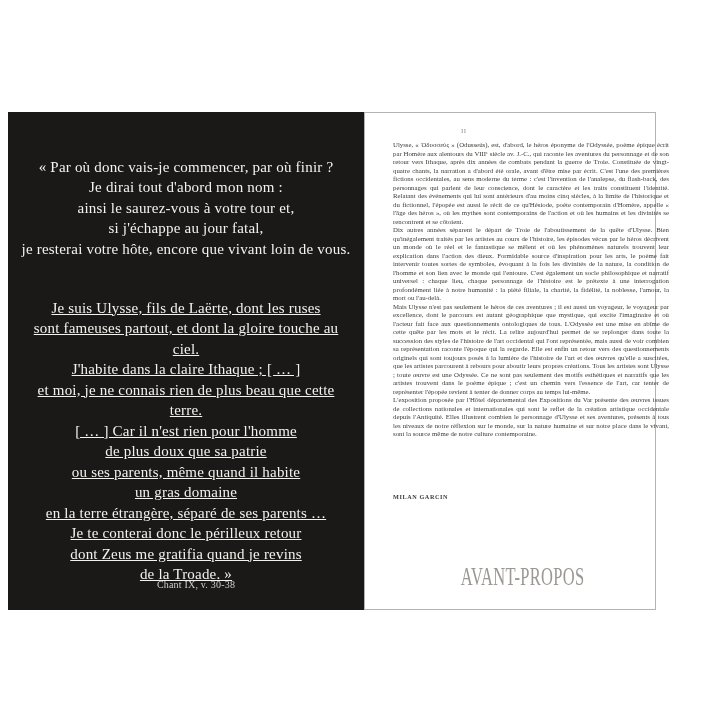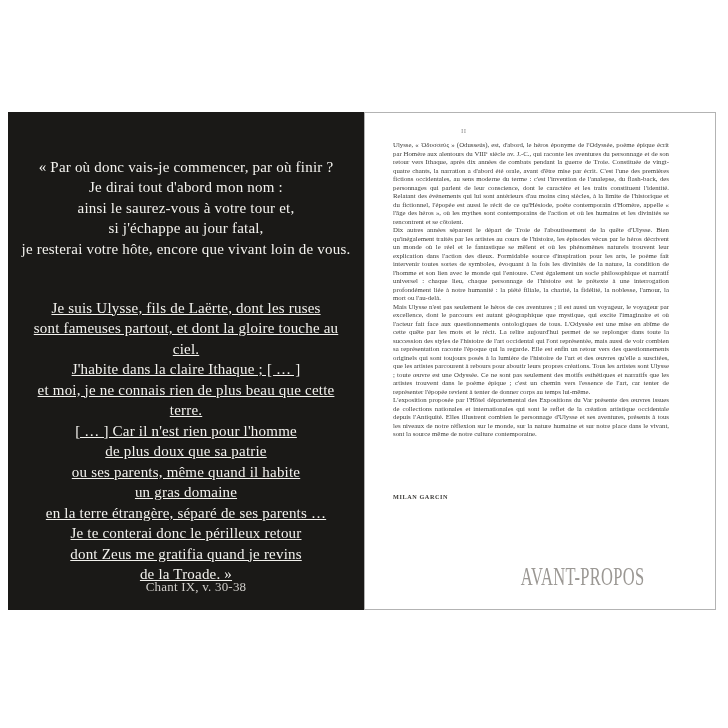--- a/index.html
+++ b/index.html
@@ -32,29 +32,29 @@
     white-space: pre-line;
     letter-spacing: 0.2px;
   }
   .quote .stanza { margin: 0; }
   .quote .stanza + .stanza { margin-top: 18px; text-decoration: underline; }
   .left-caption {
     position: absolute;
     top: 467px; left: 0; right: 0;
     text-align: center;
     color: #cfcdc9;
-    font-size: 13px;
+    font-size: 10px;
     letter-spacing: 0.2px;
     padding-left: 20px;
   }
   
   .page-right {
     position: absolute;
     left: 356px; top: 0;
-    width: 352px; height: 498px;
+    width: 292px; height: 498px;
     background: #ffffff;
     border: 1px solid #b3b3b3;
     box-sizing: border-box;
   }
   .folio {
     position: absolute;
     top: 14px; left: 96px;
     color: #8f8f8f;
     font-size: 7px;
     letter-spacing: 0.5px;

